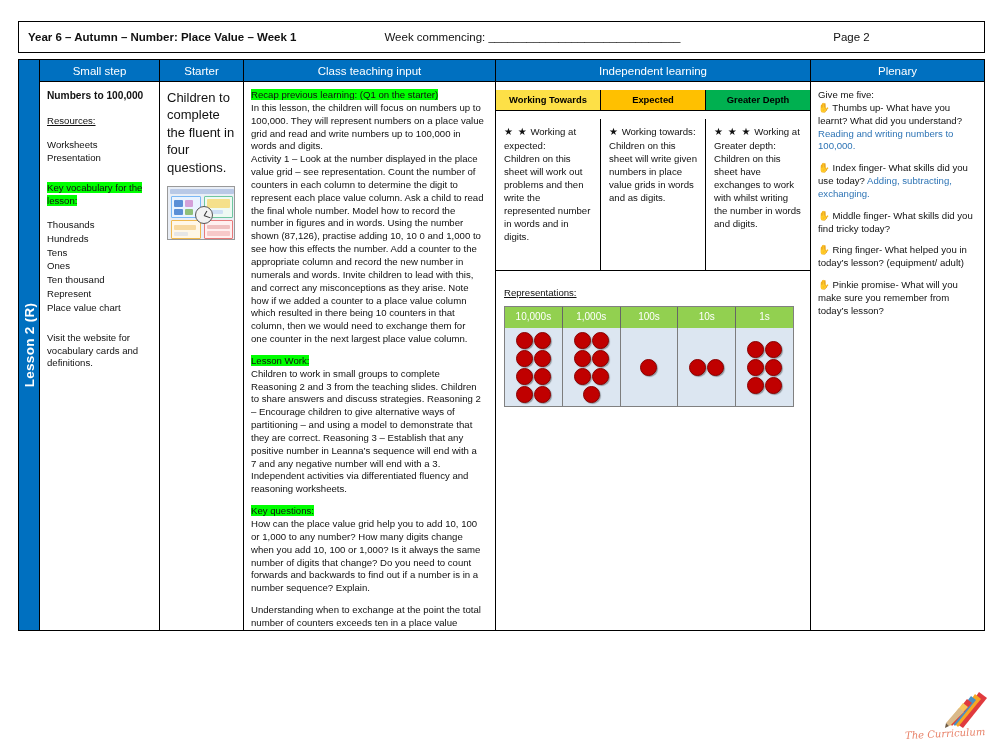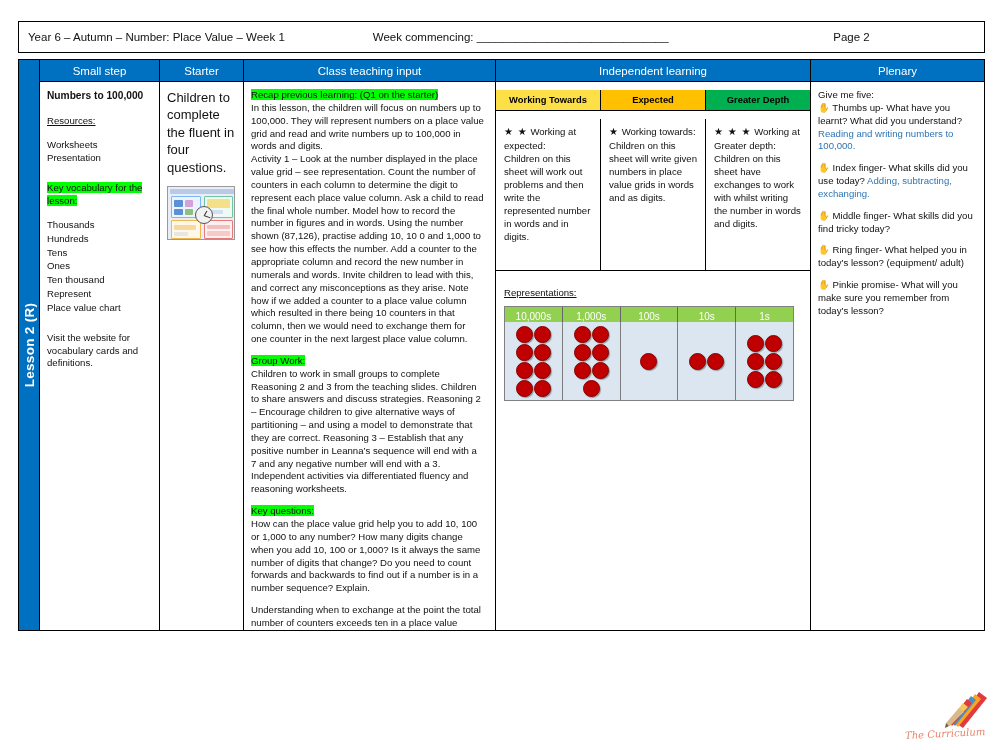--- a/index.html
+++ b/index.html
@@ -20,21 +20,21 @@
   
   .header-bar {
     position: absolute;
     left: 18px; top: 21px;
     width: 967px; height: 32px;
     border: 1px solid #000;
     display: flex;
     align-items: center;
     font-size: 11.5px;
   }
-  .header-title { padding-left: 9px; white-space: nowrap; }
+  .header-title { padding-left: 9px; white-space: nowrap; font-weight: bold; }
   .header-week { margin-left: 88px; white-space: nowrap; }
   .header-page {
     position: absolute; left: 0; right: 0;
     text-align: center;
     margin-left: 700px;
   }
 
   
   .table-wrap {
     position: absolute;
@@ -165,21 +165,21 @@
     background: #DCE6F1;
   }
   .pv-head { display: flex; }
   .pv-head div {
     flex: 1 1 0;
     background: #92D050;
     color: #fff;
     text-align: center;
     font-size: 10px;
     line-height: 19px;
-    height: 15px;
+    height: 21px;
     border-right: 1px solid #666;
   }
   .pv-head div:last-child { border-right: none; }
   .pv-body { display: flex; height: 78px; }
   .pv-col {
     flex: 1 1 0;
     border-right: 1px solid #7d7d7d;
     display: flex;
     align-items: center;
     justify-content: center;
@@ -296,21 +296,21 @@
     </div>
 
     <div class="col col-class">
       <div class="col-head">Class teaching input</div>
       <div class="col-body">
         <div class="ct-block">
           <div><span class="tag">Recap previous learning: (Q1 on the starter)</span></div>
           <div class="ct-para">In this lesson, the children will focus on numbers up to 100,000. They will represent numbers on a place value grid and read and write numbers up to 100,000 in words and digits.<br>Activity 1 – Look at the number displayed in the place value grid – see representation. Count the number of counters in each column to determine the digit to represent each place value column. Ask a child to read the final whole number. Model how to record the number in figures and in words. Using the number shown (87,126), practise adding 10, 10 0 and 1,000 to see how this effects the number. Add a counter to the appropriate column and record the new number in numerals and words. Invite children to lead with this, and correct any misconceptions as they arise. Note how if we added a counter to a place value column which resulted in there being 10 counters in that column, then we would need to exchange them for one counter in the next largest place value column.</div>
         </div>
         <div class="ct-block">
-          <div><span class="tag">Group Work:</span></div>
+          <div><span class="tag">Lesson Work:</span></div>
           <div class="ct-para">Children to work in small groups to complete Reasoning 2 and 3 from the teaching slides. Children to share answers and discuss strategies. Reasoning 2 – Encourage children to give alternative ways of partitioning – and using a model to demonstrate that they are correct. Reasoning 3 – Establish that any positive number in Leanna’s sequence will end with a 7 and any negative number will end with a 3. Independent activities via differentiated fluency and reasoning worksheets.</div>
         </div>
         <div class="ct-block">
           <div><span class="tag">Key questions:</span></div>
           <div class="ct-para">How can the place value grid help you to add 10, 100 or 1,000 to any number? How many digits change when you add 10, 100 or 1,000? Is it always the same number of digits that change? Do you need to count forwards and backwards to find out if a number is in a number sequence? Explain.</div>
         </div>
         <div class="ct-block">
           <div class="ct-para">Understanding when to exchange at the point the total number of counters exceeds ten in a place value column as a result of adding or subtracting.<br>Forming a range of alternative partitioned number sentences using accurate mental addition and subtraction strategies.</div>
         </div>
       </div>

